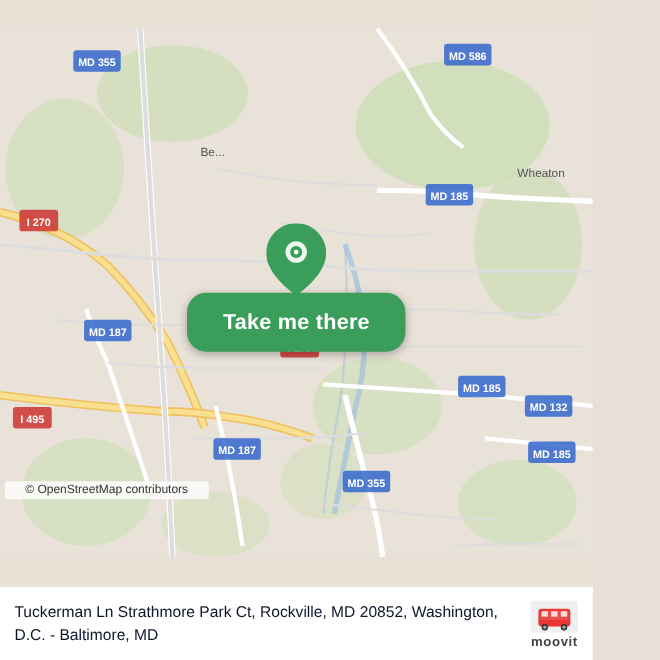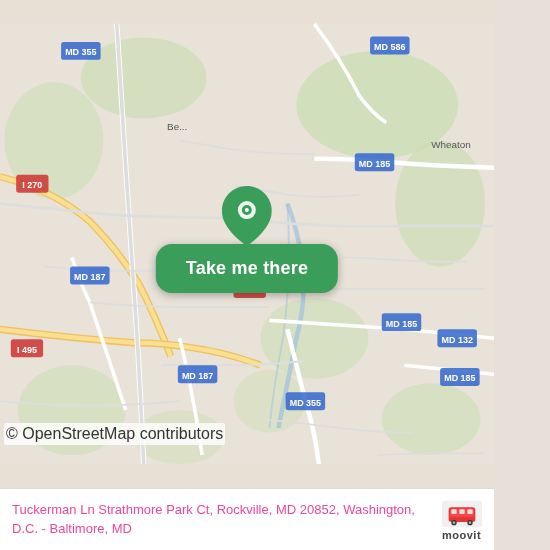--- a/index.html
+++ b/index.html
@@ -67,52 +67,52 @@
       border-radius: 16px;
       cursor: pointer;
       white-space: nowrap;
       box-shadow: 0 2px 8px rgba(0,0,0,0.3);
       letter-spacing: 0.2px;
     }
 
     
     #osm-attribution {
       position: absolute;
-      bottom: 43px;
+      bottom: 72px;
       left: 4px;
       background: rgba(255,255,255,0.8);
-      padding: 2px 2px;
-      font-size: 16px;
+      padding: 2px 17px;
+      font-size: 10px;
       color: #333;
       border-radius: 2px;
     }
 
     
     #bottom-bar {
       background: white;
       padding: 8px 12px 8px 12px;
       display: flex;
       align-items: center;
       justify-content: space-between;
       border-top: 1px solid #ddd;
       min-height: 62px;
     }
 
     #address-text {
       font-size: 13px;
-      color: #ec4899;
+      color: #0f172a;
       line-height: 1.4;
       flex: 1;
       padding-right: 10px;
     }
 
     #moovit-logo {
       display: flex;
       flex-direction: column;
-      align-items: flex-start;
+      align-items: center;
       flex-shrink: 0;
     }
 
     #moovit-icon {
       width: 40px;
       height: 30px;
     }
 
     #moovit-text {
       font-size: 11px;

